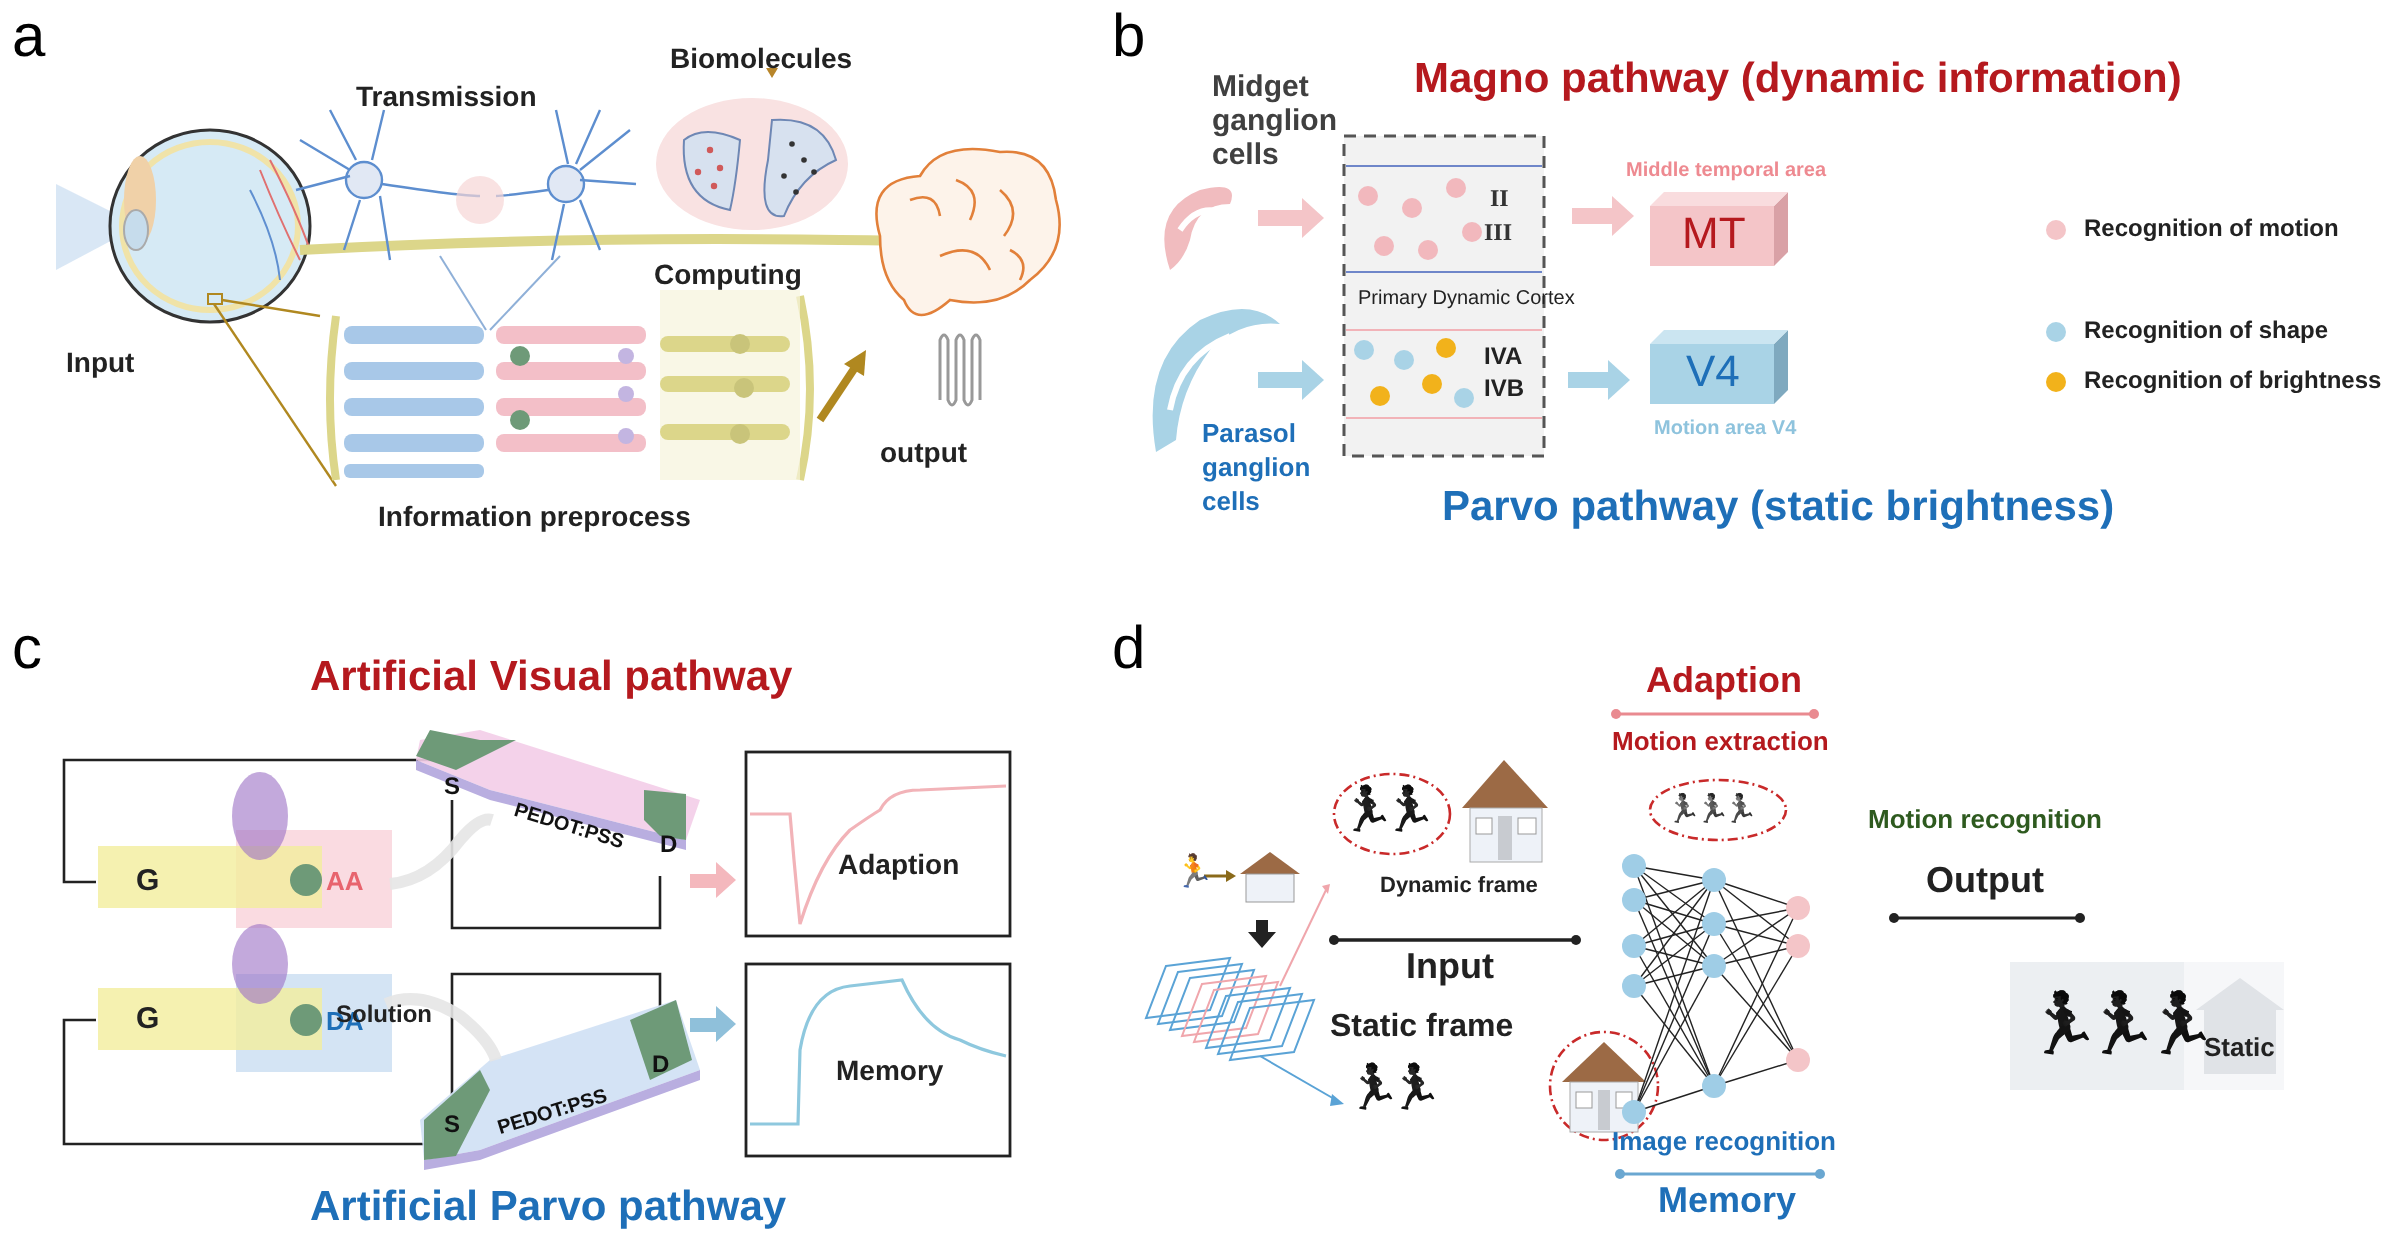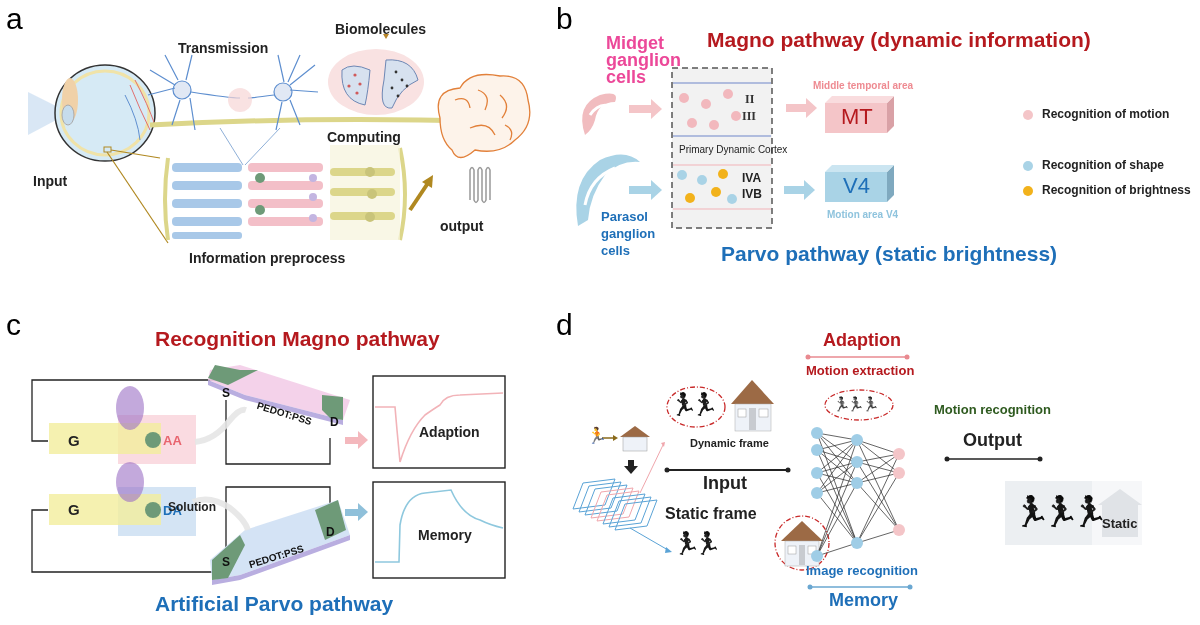--- a/index.html
+++ b/index.html
@@ -116,21 +116,21 @@
   <div class="t b" style="left:327px;top:129px;font-size:14px;color:#222;">Computing</div>
   <div class="t b" style="left:440px;top:218px;font-size:14px;color:#222;">output</div>
   <div class="t b" style="left:189px;top:250px;font-size:14px;color:#222;">Information preprocess</div>
 </div>
 
 <div>
   <div class="t" style="left:556px;top:2px;font-size:30px;">b</div>
   <div class="t b" style="left:707px;top:28px;font-size:21px;color:#b5191e;">Magno pathway (dynamic information)</div>
   <div class="t b" style="left:721px;top:242px;font-size:21px;color:#1e6fb8;">Parvo pathway (static brightness)</div>
 
-  <div class="abs b" style="left:606px;top:35px;font-size:18px;line-height:17px;color:#ec4899;">
+  <div class="abs b" style="left:606px;top:35px;font-size:15px;line-height:17px;color:#404040;">
     <div>Midget</div>
       <div>ganglion</div>
       <div>cells</div>
   </div>
   <div class="abs b" style="left:601px;top:208px;font-size:13px;line-height:17px;color:#1e6fb8;">
     <div>Parasol</div>
       <div>ganglion</div>
       <div>cells</div>
   </div>
 
@@ -209,21 +209,21 @@
   <div class="t" style="left:843px;top:173px;font-size:22px;color:#1e6fb8;">V4</div>
   <div class="t b" style="left:827px;top:209px;font-size:10px;color:#8ec3dd;">Motion area V4</div>
 
   <div class="t b" style="left:1042px;top:107px;font-size:12px;color:#222;">Recognition of motion</div>
   <div class="t b" style="left:1042px;top:158px;font-size:12px;color:#222;">Recognition of shape</div>
   <div class="t b" style="left:1042px;top:183px;font-size:12px;color:#222;">Recognition of brightness</div>
 </div>
 
 <div>
   <div class="t" style="left:6px;top:308px;font-size:30px;">c</div>
-  <div class="t b" style="left:155px;top:327px;font-size:21px;color:#b5191e;">Recognition Magno pathway</div>
+  <div class="t b" style="left:155px;top:327px;font-size:21px;color:#b5191e;">Artificial Visual pathway</div>
   <div class="t b" style="left:155px;top:592px;font-size:21px;color:#1e6fb8;">Artificial Parvo pathway</div>
 
   <svg width="570" height="625" style="pointer-events:none">
 
     <path d="M48,441 L32,441 L32,380 L235,380" stroke="#222" stroke-width="1.3" fill="none"></path>
     <path d="M226,400 L226,464 L330,464 L330,438" stroke="#222" stroke-width="1.3" fill="none"></path>
 
     <path d="M48,510 L32,510 L32,572 L226,572" stroke="#222" stroke-width="1.3" fill="none"></path>
     <path d="M226,572 L226,487 L330,487 L330,516" stroke="#222" stroke-width="1.3" fill="none"></path>
 

